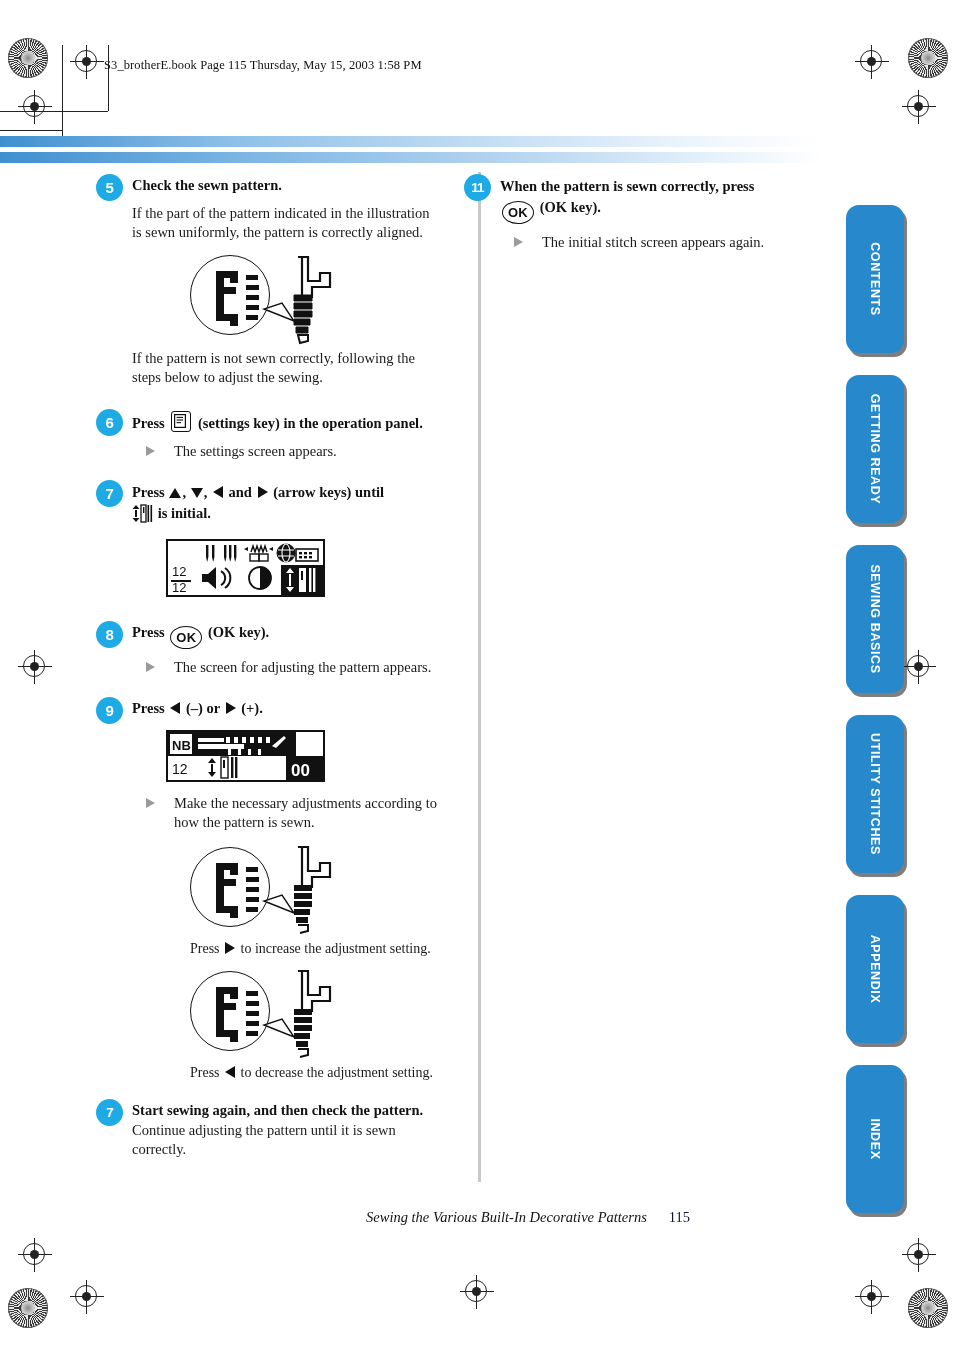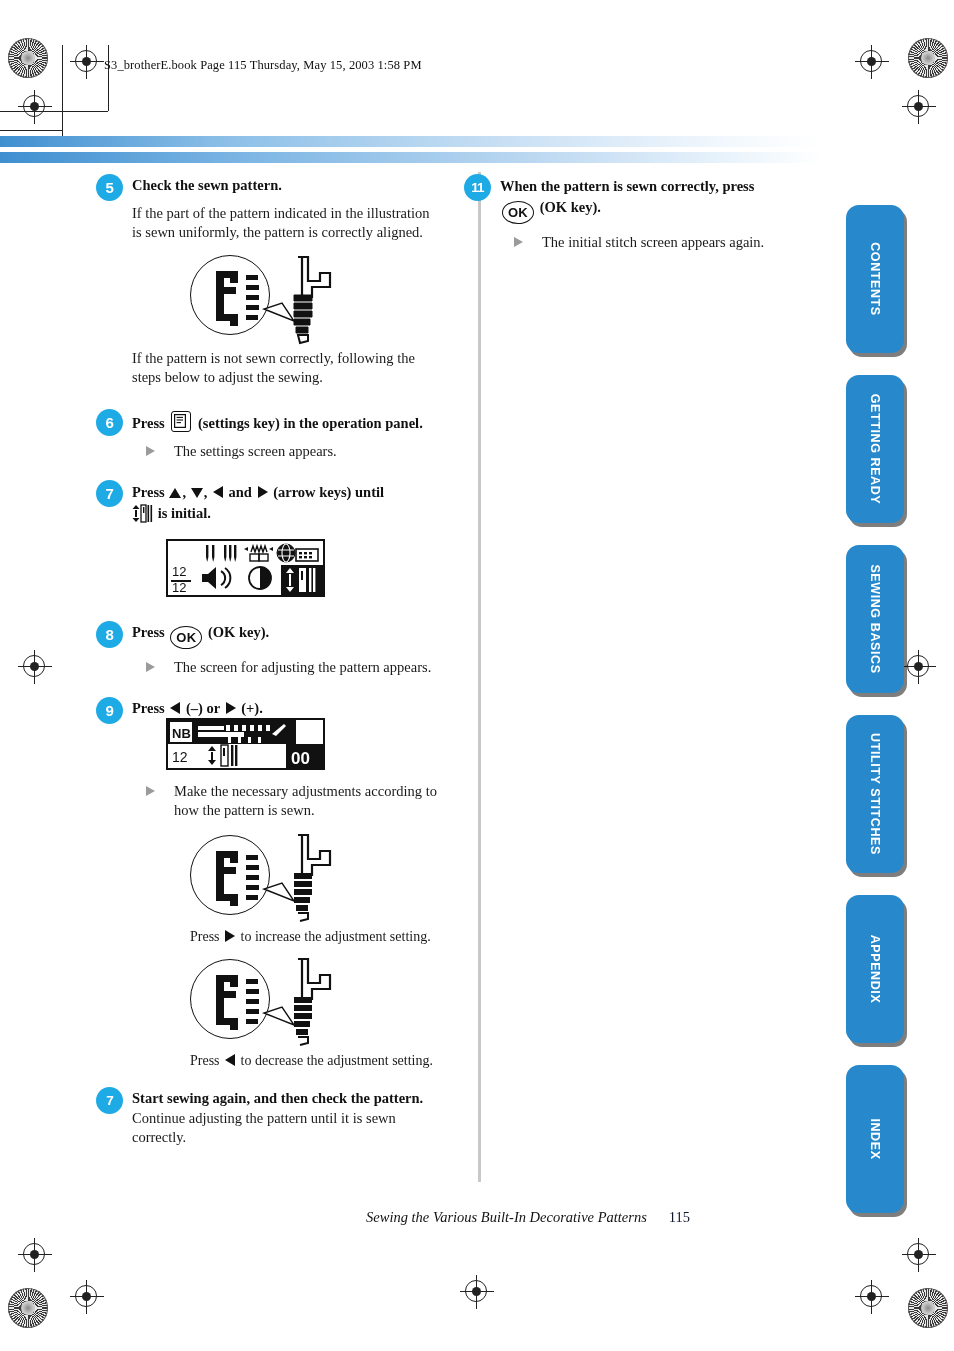--- a/index.html
+++ b/index.html
@@ -323,21 +323,21 @@
   <div class="step" style="margin-top:22px;">
     <div class="num">9</div>
     <div class="head">
       <span>Press</span>
       <span class="inl-tri-l"></span>
       <span>(–) or</span>
       <span class="inl-tri-r"></span>
       <span>(+).</span>
     </div>
 
-    <div class="lcd lcd2" style="margin-top:0;">
+    <div class="lcd lcd2" style="margin-top:12px;">
       <svg width="155" height="48" style="position:absolute;left:0;top:0;">
 
         <rect x="0" y="0" width="128" height="24" fill="#111"></rect>
 
         <rect x="2" y="2" width="22" height="20" fill="#fff"></rect>
         <text x="4" y="18" font-family="Liberation Sans, sans-serif" font-size="13" font-weight="bold" fill="#111">NB</text>
 
         <g fill="#fff">
           <rect x="30" y="6" width="26" height="4"></rect>
           <rect x="30" y="12" width="46" height="5"></rect>

